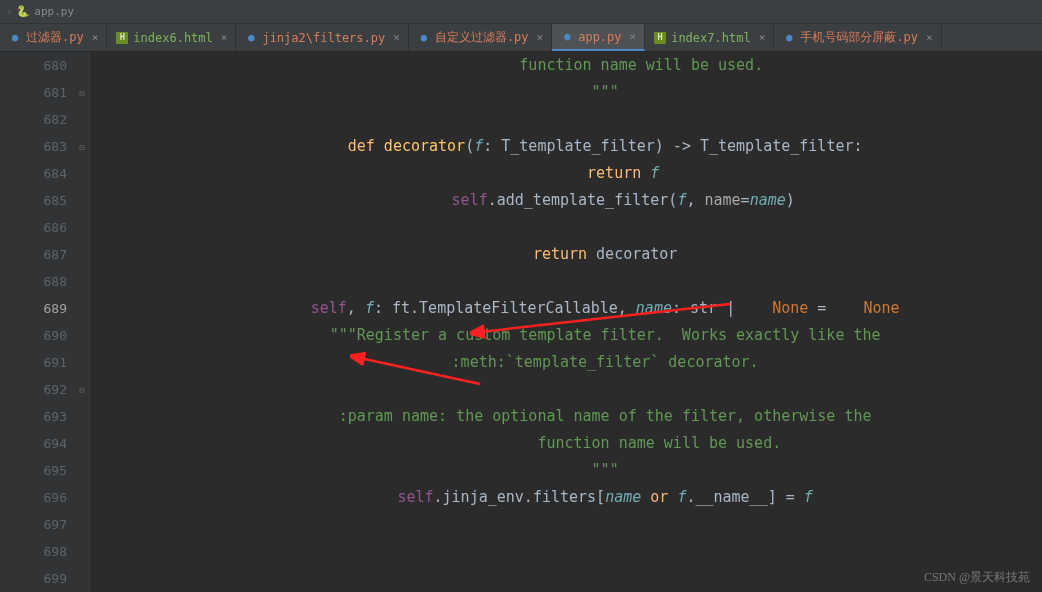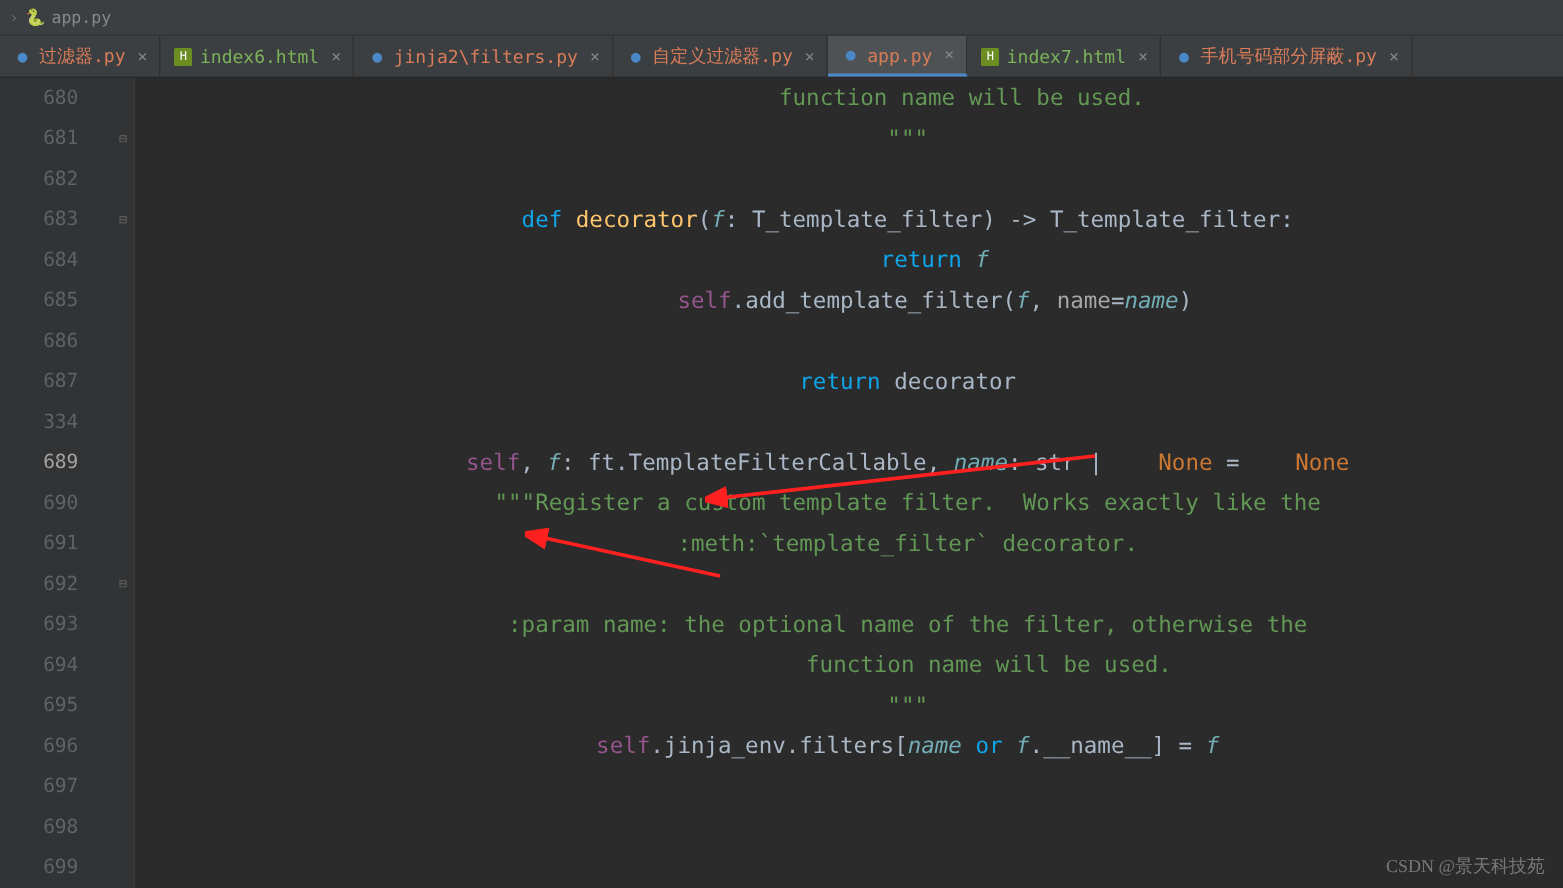--- a/index.html
+++ b/index.html
@@ -77,21 +77,21 @@
   background: #313335;
   border-right: 1px solid #3a3a3a;
   display: flex;
 }
 .left-strip {
   width: 14px;
   background: #313335;
 }
 .line-numbers {
   flex: 1;
-  text-align: center;
+  text-align: right;
   padding-right: 8px;
   color: #606366;
   font-size: 13px;
 }
 .line-numbers .ln {
   height: 27px;
   line-height: 27px;
 }
 .line-numbers .ln.hl { color: #a4a3a3; }
 .fold-strip {
@@ -113,21 +113,21 @@
 .code-line {
   height: 27px;
   line-height: 27px;
   white-space: pre;
   font-size: 15px;
   text-align: center;
 }
 .code-line.highlighted {
   background: #323232;
 }
-.kw { color: #0ea5e9; }
+.kw { color: #fdba74; }
 .fn { color: #ffc66d; }
 .self { color: #94558d; }
 .param { color: #72acb4; font-style: italic; }
 .str-doc { color: #629755; }
 .type { color: #a9b7c6; }
 .dec { color: #bbb529; }
 .kwarg { color: #a7a7a7; }
 .ident { color: #a9b7c6; }
 .none { color: #cc7832; margin-left: 28px; }
 .arrow {
@@ -202,21 +202,21 @@
     <div class="left-strip"></div>
     <div class="line-numbers">
         <div class="ln">680</div>
         <div class="ln">681</div>
         <div class="ln">682</div>
         <div class="ln">683</div>
         <div class="ln">684</div>
         <div class="ln">685</div>
         <div class="ln">686</div>
         <div class="ln">687</div>
-        <div class="ln">334</div>
+        <div class="ln">688</div>
         <div class="ln hl">689</div>
         <div class="ln">690</div>
         <div class="ln">691</div>
         <div class="ln">692</div>
         <div class="ln">693</div>
         <div class="ln">694</div>
         <div class="ln">695</div>
         <div class="ln">696</div>
         <div class="ln">697</div>
         <div class="ln">698</div>

